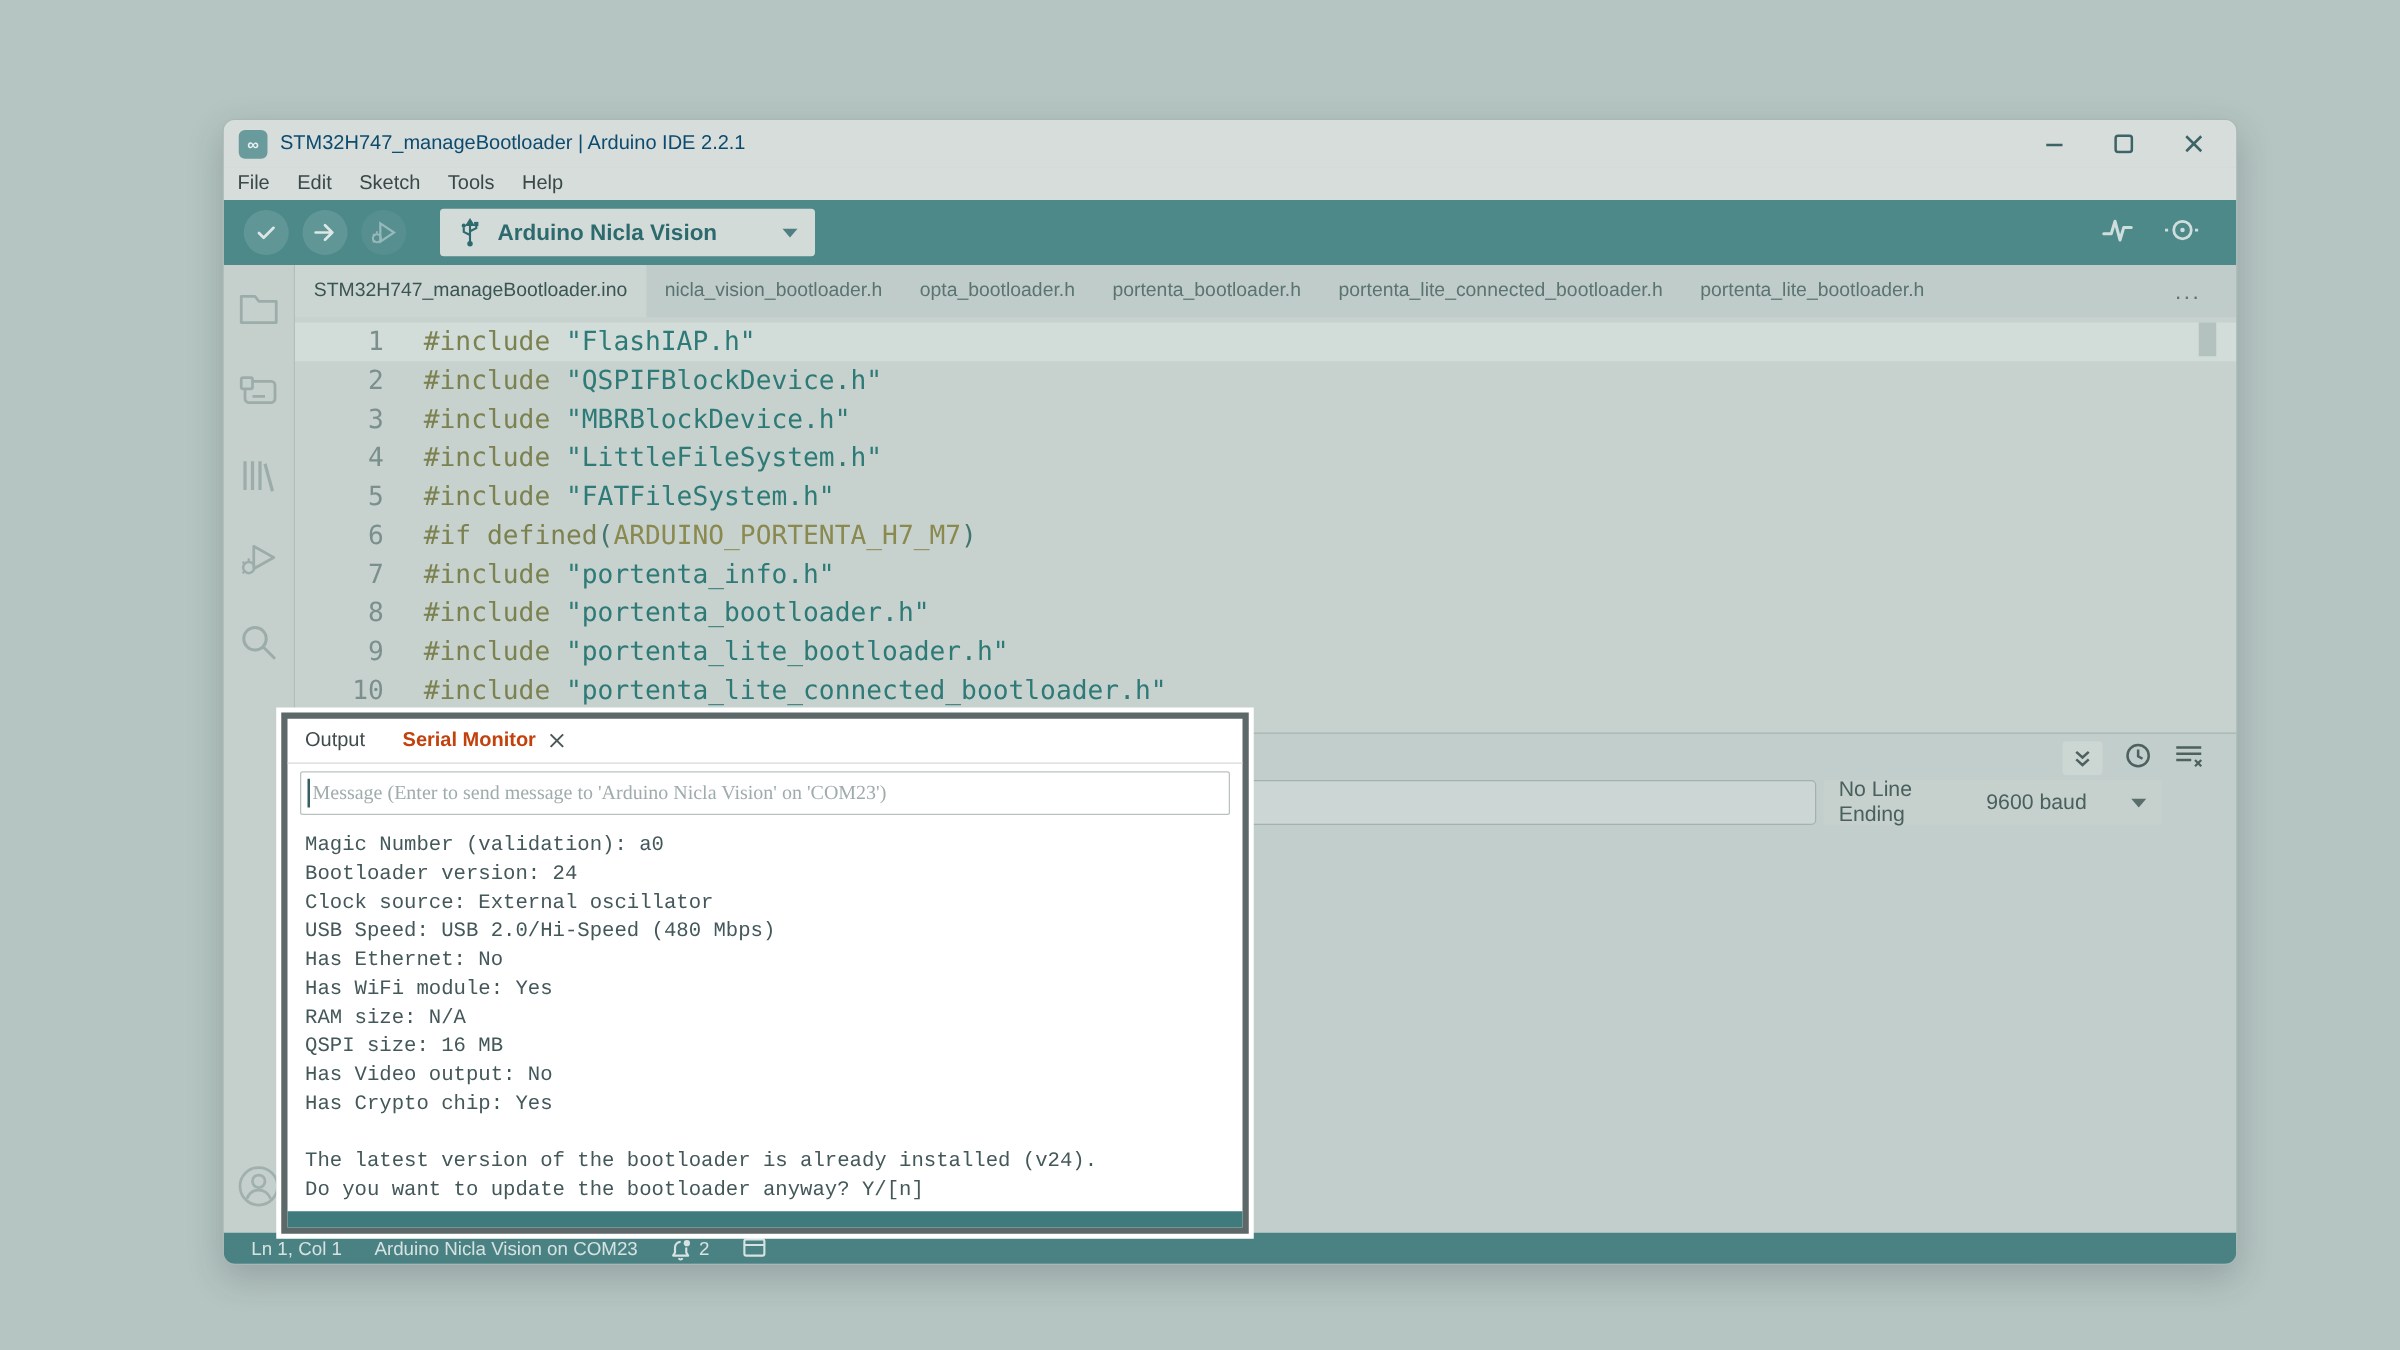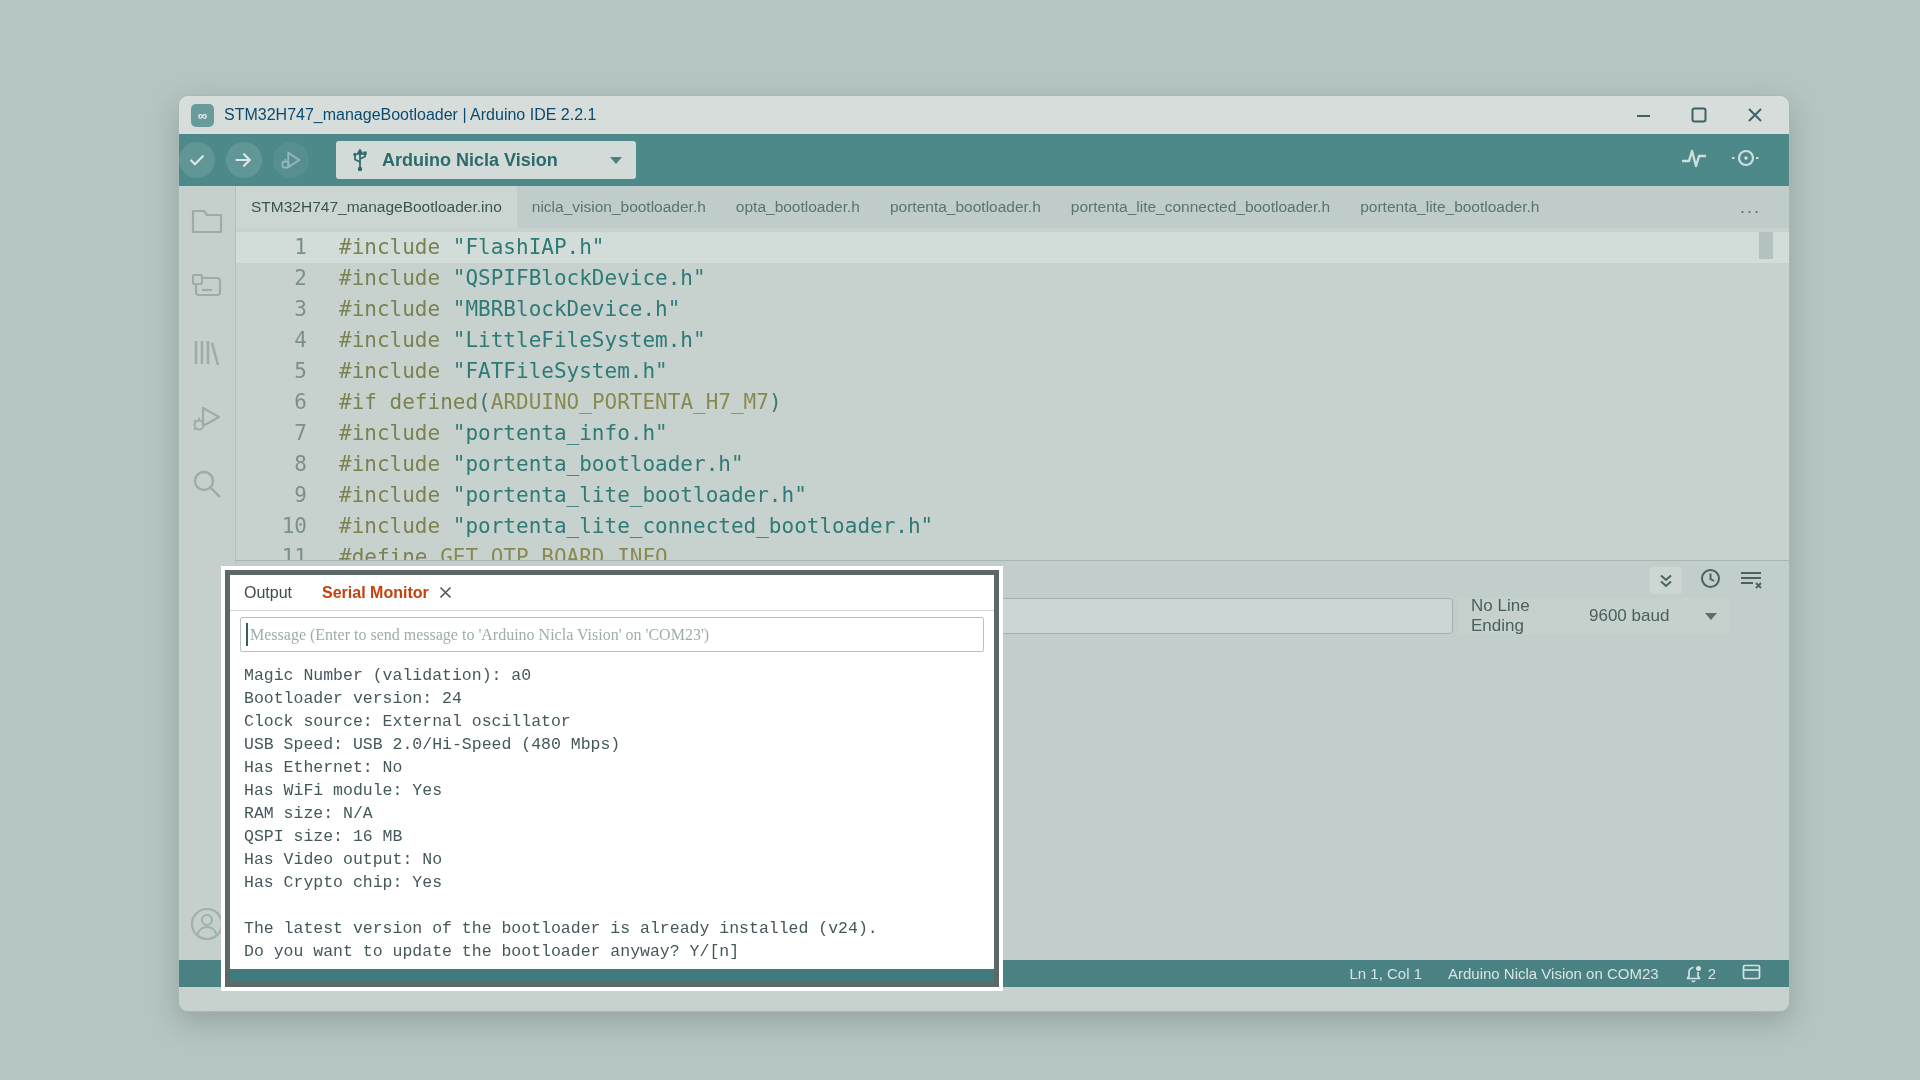--- a/index.html
+++ b/index.html
@@ -10,21 +10,21 @@
   .titlebar{height:38px;background:#d6dddb;display:flex;align-items:center;padding-left:12px;}
   .app-icon{width:23px;height:23px;border-radius:5px;background:#6a9b9c;color:#e8f1f0;font-size:13px;
             display:flex;align-items:center;justify-content:center;font-weight:bold;}
   .title{margin-left:10px;font-size:16px;color:#0c4a6e;}
   .wincontrols{margin-left:auto;display:flex;align-items:center;gap:40px;margin-right:26px;}
   .wincontrols svg{display:block;}
   
   .menubar{height:26px;background:#d6dddb;display:flex;align-items:center;padding-left:0;}
   .menu-item{font-size:16px;color:#3a4846;padding:0 11px;cursor:default;}
   
-  .toolbar{height:52px;background:#4e898a;display:flex;align-items:center;}
+  .toolbar{height:52px;background:#4e898a;display:flex;align-items:center;padding-left:16px;}
   .tbtn{width:36px;height:36px;border-radius:50%;background:#619697;display:flex;align-items:center;justify-content:center;margin-right:11px;}
   .tbtn.dim{opacity:.5;}
   .board-select{margin-left:16px;width:300px;height:38px;background:#d3dbd9;border-radius:3px;
                 display:flex;align-items:center;padding:0 14px;box-sizing:border-box;}
   .board-select .blabel{font-size:18px;font-weight:bold;color:#2d6a6d;margin-left:12px;}
   .board-caret{margin-left:auto;width:0;height:0;border-left:6px solid transparent;border-right:6px solid transparent;border-top:7px solid #4f7f80;}
   .tb-right{margin-left:auto;display:flex;align-items:center;gap:24px;margin-right:28px;}
   
   .main{display:flex;height:774px;}
   .sidebar{width:57px;background:#c5d0cd;border-right:1px solid #b2bfbc;display:flex;flex-direction:column;
@@ -52,22 +52,22 @@
   .panel-iconrow{position:absolute;top:6px;right:26px;display:flex;align-items:center;gap:18px;}
   .icon-chip{width:32px;height:27px;background:#ccd6d3;border-radius:3px;display:flex;align-items:center;justify-content:center;}
   .panel-inputrow{position:absolute;top:37px;left:0;right:0;height:36px;}
   .dim-input{position:absolute;left:8px;top:0;width:1209px;height:36px;background:#ccd6d4;border:1px solid #a3b2b0;border-radius:4px;box-sizing:border-box;}
   .dropdown{position:absolute;top:0;height:36px;background:#c6d1ce;display:flex;align-items:center;
             padding:0 12px;box-sizing:border-box;font-size:17px;color:#49605d;}
   .dd-caret{width:0;height:0;border-left:6px solid transparent;border-right:6px solid transparent;border-top:7px solid #5a6f6c;margin-left:auto;}
   #dd-ending{left:1223px;width:152px;}
   #dd-baud{left:1341px;width:152px;align-items:center;}
   
-  .statusbar{height:27px;background:#4a8283;display:flex;align-items:center;justify-content:flex-end;
-             gap:26px;padding-right:28px;font-size:15px;color:#d7e3e2;}
+  .statusbar{height:27px;background:#4a8283;display:flex;align-items:center;justify-content:flex-start;
+             gap:26px;padding-right:28px;font-size:15px;color:#d7e3e2;padding-left:22px;}
   .status-item{display:flex;align-items:center;gap:6px;}
   
   .hl-outer{position:absolute;left:221px;top:566px;width:782px;height:425px;background:#ffffff;padding:4px;box-sizing:border-box;z-index:10;}
   .hl-inner{width:100%;height:100%;border:5px solid #5d6968;background:#ffffff;box-sizing:border-box;display:flex;flex-direction:column;}
   .hl-tabs{height:35px;display:flex;align-items:center;padding-left:14px;gap:0;border-bottom:1px solid #d5dad9;flex:0 0 auto;}
   .hl-tab{font-size:16px;color:#3e4c4b;}
   .hl-tab.active{font-weight:bold;color:#c2410c;margin-left:30px;}
   .hl-close{margin-left:10px;display:flex;align-items:center;}
   .hl-inputwrap{margin:6px 10px 4px 10px;height:33px;border:1px solid #b9c2c1;border-radius:2px;background:#fff;
                 display:flex;align-items:center;position:relative;flex:0 0 auto;}
@@ -100,20 +100,27 @@
             </svg>
           </span>
         <span>
             <svg width="16" height="16" viewBox="0 0 16 16">
               <path d="M2 2L14 14M14 2L2 14" stroke="#3c6365" stroke-width="2"></path>
             </svg>
           </span>
       </div>
     </div>
 
+    <div class="menubar">
+        <span class="menu-item">File</span>
+        <span class="menu-item">Edit</span>
+        <span class="menu-item">Sketch</span>
+        <span class="menu-item">Tools</span>
+        <span class="menu-item">Help</span>
+      </div>
 
     <div class="toolbar">
       <div class="tbtn">
         <svg width="20" height="20" viewBox="0 0 24 24">
             <path d="M5 12.5l4.5 4.5L19 7.5" fill="none" stroke="#dce7e6" stroke-width="2.6" stroke-linecap="round" stroke-linejoin="round"></path>
           </svg>
       </div>
       <div class="tbtn">
         <svg width="20" height="20" viewBox="0 0 24 24">
             <path d="M3 12h16M12 5l7 7-7 7" fill="none" stroke="#dce7e6" stroke-width="2.6" stroke-linecap="round" stroke-linejoin="round"></path>

